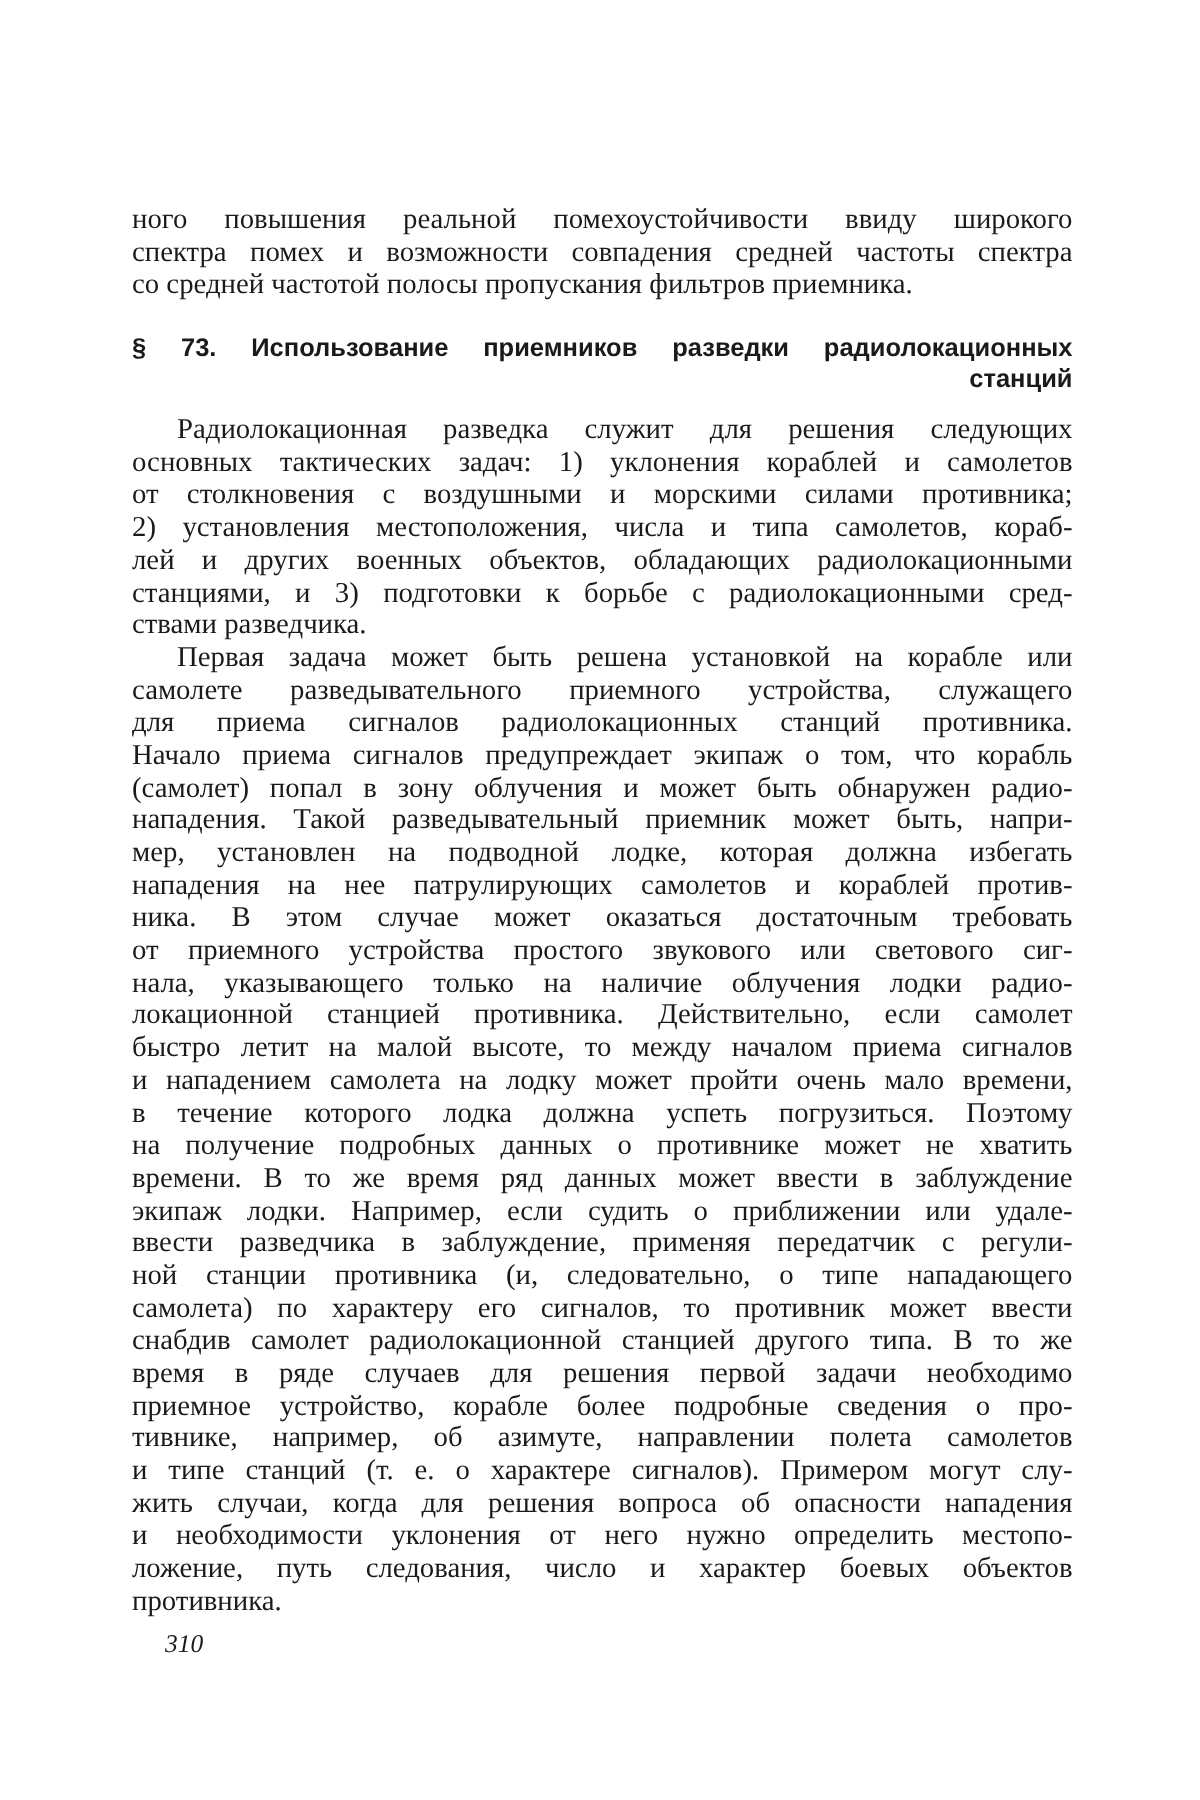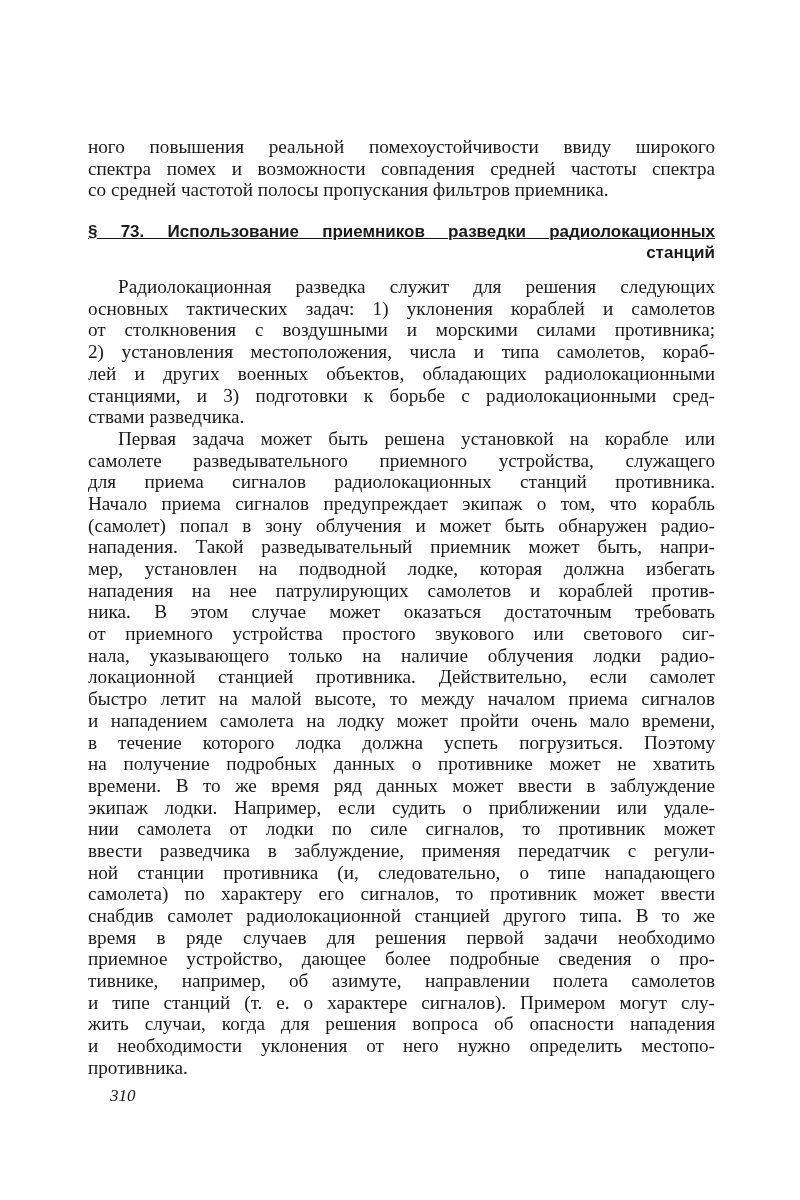--- a/index.html
+++ b/index.html
@@ -15,21 +15,21 @@
     text-align: justify; text-align-last: justify; white-space: nowrap;
   }
   .line.last { text-align-last: left; }
   .line.indent { text-indent: 30px; }
   .heading {
     margin-top: 20px; margin-bottom: 13px;
     font-family: "Liberation Sans", sans-serif; font-weight: bold;
     font-size: 17px;
   }
   .heading .hline { display: block; height: 21px; line-height: 21px; }
-  .heading .hline.first { text-align: justify; text-align-last: justify; text-decoration: underline; }
+  .heading .hline.first { text-align: justify; text-align-last: justify; }
   .heading .hline.second { text-align: right; }
   .pagenum { margin-top: 6px; padding-left: 22px; font-size: 17px; line-height: 22px; font-style: italic; }
 </style>
 </head>
 <body>
 
 <div class="page">
   <div id="cont">
       <span class="line">ного повышения реальной помехоустойчивости ввиду широкого</span>
       <span class="line">спектра помех и возможности совпадения средней частоты спектра</span>
@@ -62,28 +62,28 @@
       <span class="line">ника. В этом случае может оказаться достаточным требовать</span>
       <span class="line">от приемного устройства простого звукового или светового сиг-</span>
       <span class="line">нала, указывающего только на наличие облучения лодки радио-</span>
       <span class="line">локационной станцией противника. Действительно, если самолет</span>
       <span class="line">быстро летит на малой высоте, то между началом приема сигналов</span>
       <span class="line">и нападением самолета на лодку может пройти очень мало времени,</span>
       <span class="line">в течение которого лодка должна успеть погрузиться. Поэтому</span>
       <span class="line">на получение подробных данных о противнике может не хватить</span>
       <span class="line">времени. В то же время ряд данных может ввести в заблуждение</span>
       <span class="line">экипаж лодки. Например, если судить о приближении или удале-</span>
-      <span class="line">нии самолета от лодки по силе сигналов, то противник может</span>
       <span class="line">ввести разведчика в заблуждение, применяя передатчик с регули-</span>
       <span class="line">ной станции противника (и, следовательно, о типе нападающего</span>
       <span class="line">самолета) по характеру его сигналов, то противник может ввести</span>
       <span class="line">снабдив самолет радиолокационной станцией другого типа. В то же</span>
       <span class="line">время в ряде случаев для решения первой задачи необходимо</span>
-      <span class="line">приемное устройство, дающее более подробные сведения о про-</span>
+      <span class="line">приемное устройство, корабле более подробные сведения о про-</span>
       <span class="line">тивнике, например, об азимуте, направлении полета самолетов</span>
       <span class="line">и типе станций (т. е. о характере сигналов). Примером могут слу-</span>
       <span class="line">жить случаи, когда для решения вопроса об опасности нападения</span>
       <span class="line">и необходимости уклонения от него нужно определить местопо-</span>
+      <span class="line">ложение, путь следования, число и характер боевых объектов</span>
       <span class="line last">противника.</span>
     </div>
 
   <div class="pagenum">310</div>
 </div>
 
 </body></html>

